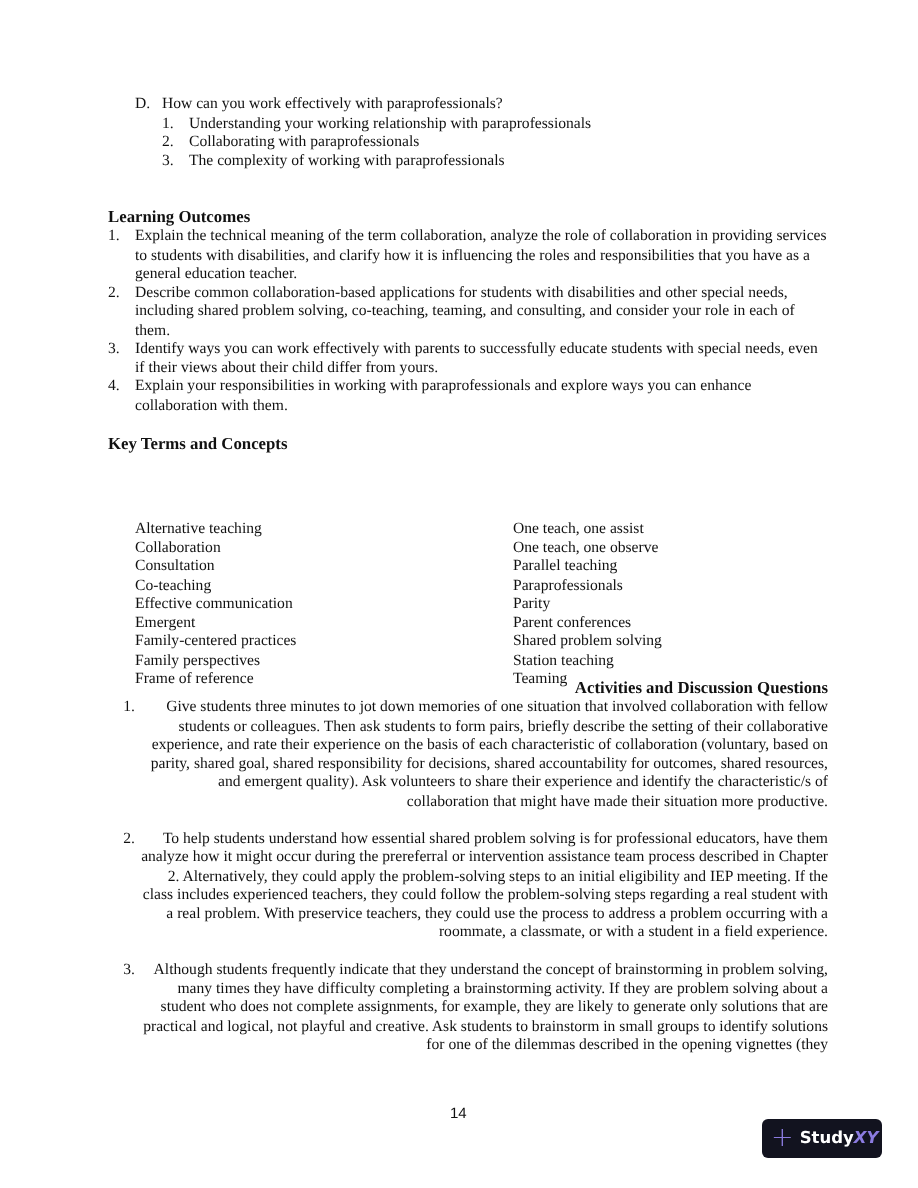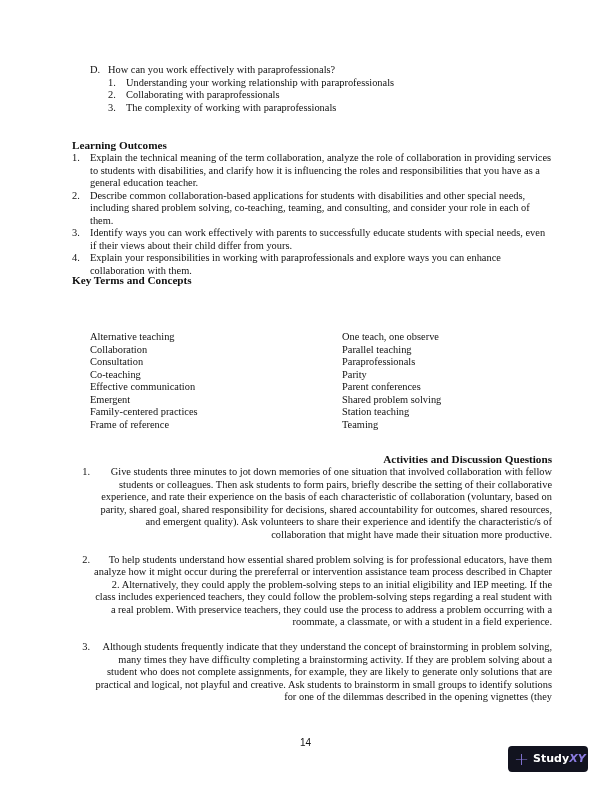--- a/index.html
+++ b/index.html
@@ -67,34 +67,36 @@
           <span class="num">3.</span>
           <span class="txt">Identify ways you can work effectively with parents to successfully educate students with special needs, even if their views about their child differ from yours.</span>
         </li>
       <li>
           <span class="num">4.</span>
           <span class="txt">Explain your responsibilities in working with paraprofessionals and explore ways you can enhance collaboration with them.</span>
         </li>
     </ol>
   </div>
 
-  <div class="section" style="top:274px;">
+  <div class="section" style="top:290px;">
     <div class="heading">Key Terms and Concepts</div>
     <div class="terms">
       <div class="col">
         <div>Alternative teaching</div>
         <div>Collaboration</div>
         <div>Consultation</div>
         <div>Co-teaching</div>
         <div>Effective communication</div>
         <div>Emergent</div>
         <div>Family-centered practices</div>
+        <div>Family perspectives</div>
         <div>Frame of reference</div>
       </div>
       <div class="col2">
+        <div>One teach, one assist</div>
         <div>One teach, one observe</div>
         <div>Parallel teaching</div>
         <div>Paraprofessionals</div>
         <div>Parity</div>
         <div>Parent conferences</div>
         <div>Shared problem solving</div>
         <div>Station teaching</div>
         <div>Teaming</div>
       </div>
     </div>

